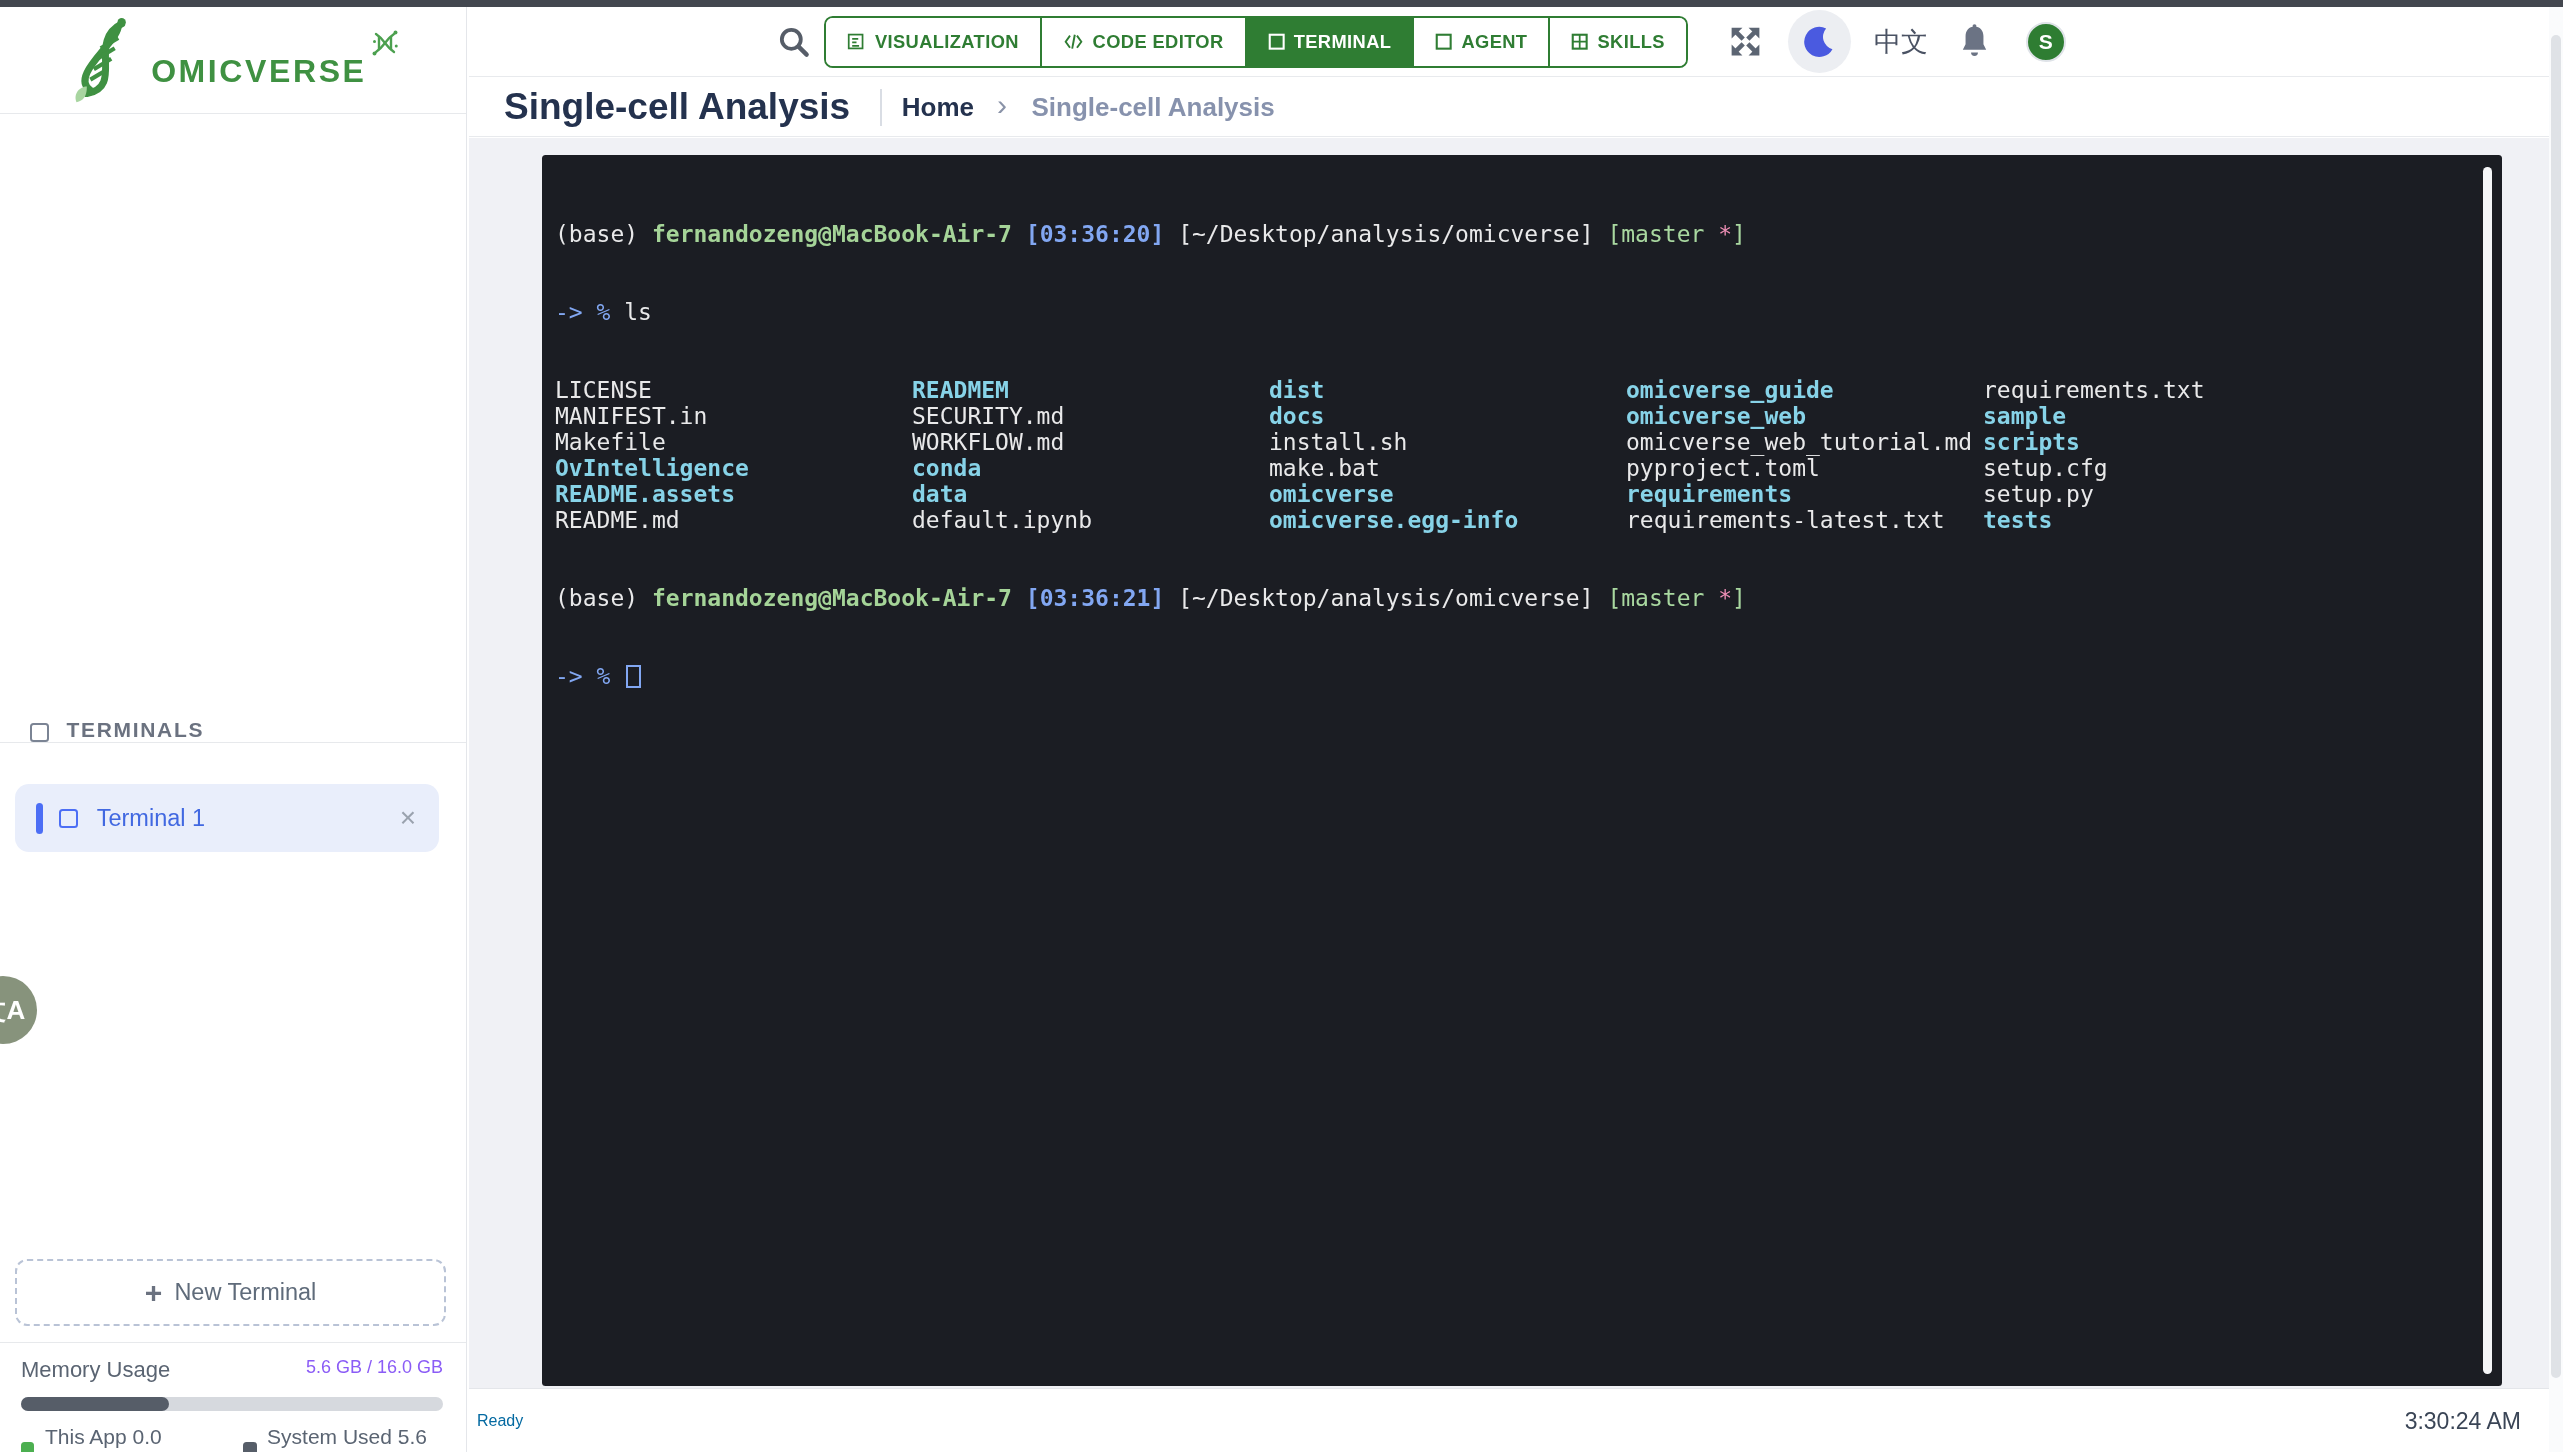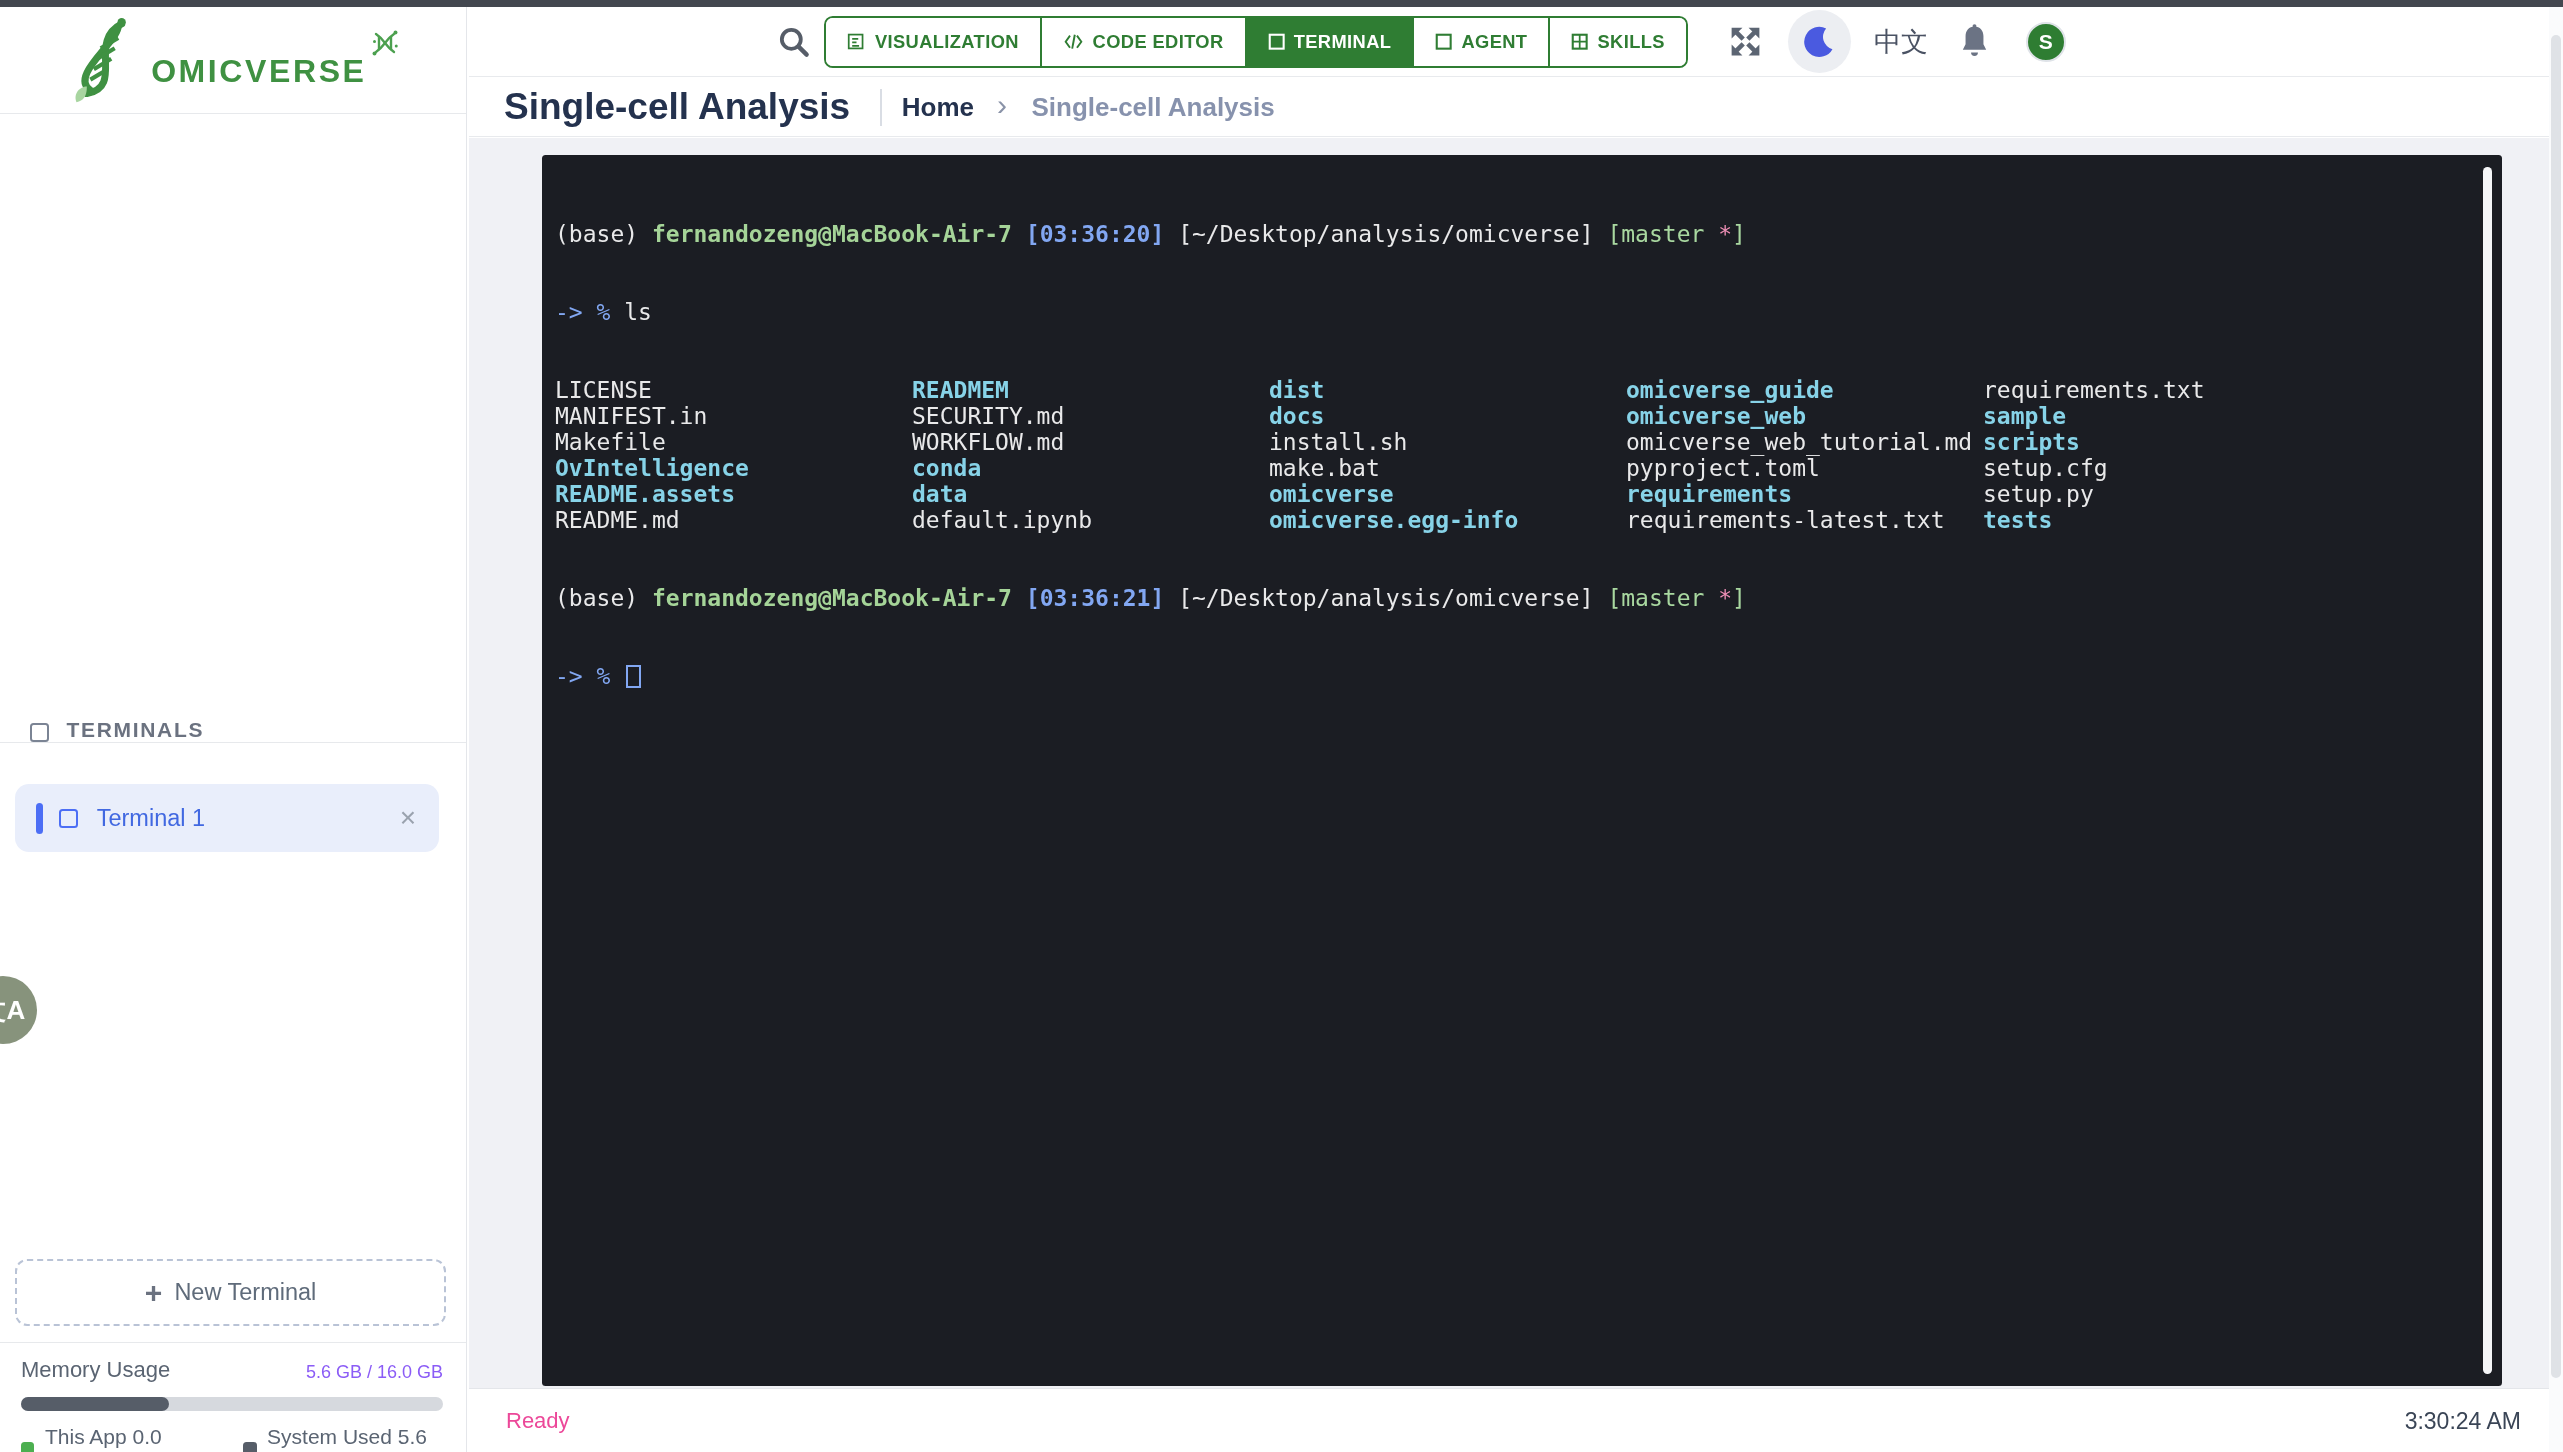--- a/index.html
+++ b/index.html
@@ -34,21 +34,21 @@
     background:#87937c; color:#ffffff; font-size:26px; display:flex; align-items:center;
     justify-content:center; font-weight:bold; }
 
   #new-terminal-btn { left:15px; top:1252px; width:431px; height:67px; border:2.6px dashed #b9c3d6;
     border-radius:12.2px; background:#fff; display:flex; align-items:center; justify-content:center;
     gap:12.2px; color:#5f6b7a; font-size:23.5px; }
   #new-terminal-btn .plus { font-size:30px; font-weight:bold; color:#6b7280; }
 
   #memory-divider { left:0; top:1335px; width:466px; height:0; border-top:1.7px solid #e7e9ec; }
   #memory-block { left:21px; top:1350px; width:422px; }
-  #memory-row1 { display:flex; justify-content:space-between; align-items:flex-end; }
+  #memory-row1 { display:flex; justify-content:space-between; align-items:flex-start; }
   #memory-label { color:#5a6472; font-size:22px; }
   #memory-usage { color:#8b5cf6; font-size:18px; }
   #memory-bar { margin-top:14px; width:100%; height:14px; background:#d6d9de; border-radius:7px; }
   #memory-fill { height:14px; background:#565d68; border-radius:7px; }
   #memory-legend { margin-top:14px; display:flex; align-items:center; }
   .legend-sq { width:15px; height:15px; border-radius:3.5px; display:inline-block; }
   .legend-txt { color:#5a6472; font-size:21px; margin-left:10.5px; }
   #legend-system-sq { margin-left:61px; }
 
   
@@ -101,21 +101,21 @@
   .t-prompt{ color:#82a7f2; }
   .t-dir   { color:#87d3e8; font-weight:bold; }
   .ls-row span.col { display:inline-block; width:357px; }
   .ls-row span.col:last-child { width:auto; }
   #cursor { display:inline-block; width:15px; height:23px; border:2.6px solid #82a7f2;
     vertical-align:-4.4px; margin-left:1.7px; }
 
   
   #status-bar { left:469px; top:1388px; width:2094px; height:65px; background:#fff;
     border-top:1.7px solid #e4e6ea; display:flex; align-items:center; justify-content:space-between; }
-  #status-ready { color:#ec4899; font-size:22px; margin-left:37px; }
+  #status-ready { color:#0369a1; font-size:16px; margin-left:8px; }
   #status-time { color:#3a4556; font-size:23px; margin-right:42px; }
 
   
   #page-scrollbar { left:2549px; top:7px; width:14px; height:1445px; background:#fafbfc; }
   #page-scroll-thumb { position:absolute; left:1.7px; top:28px; width:10.5px; height:1343px;
     background:#dfe2e6; border-radius:5.2px; }
 </style>
 </head>
 <body>
 

